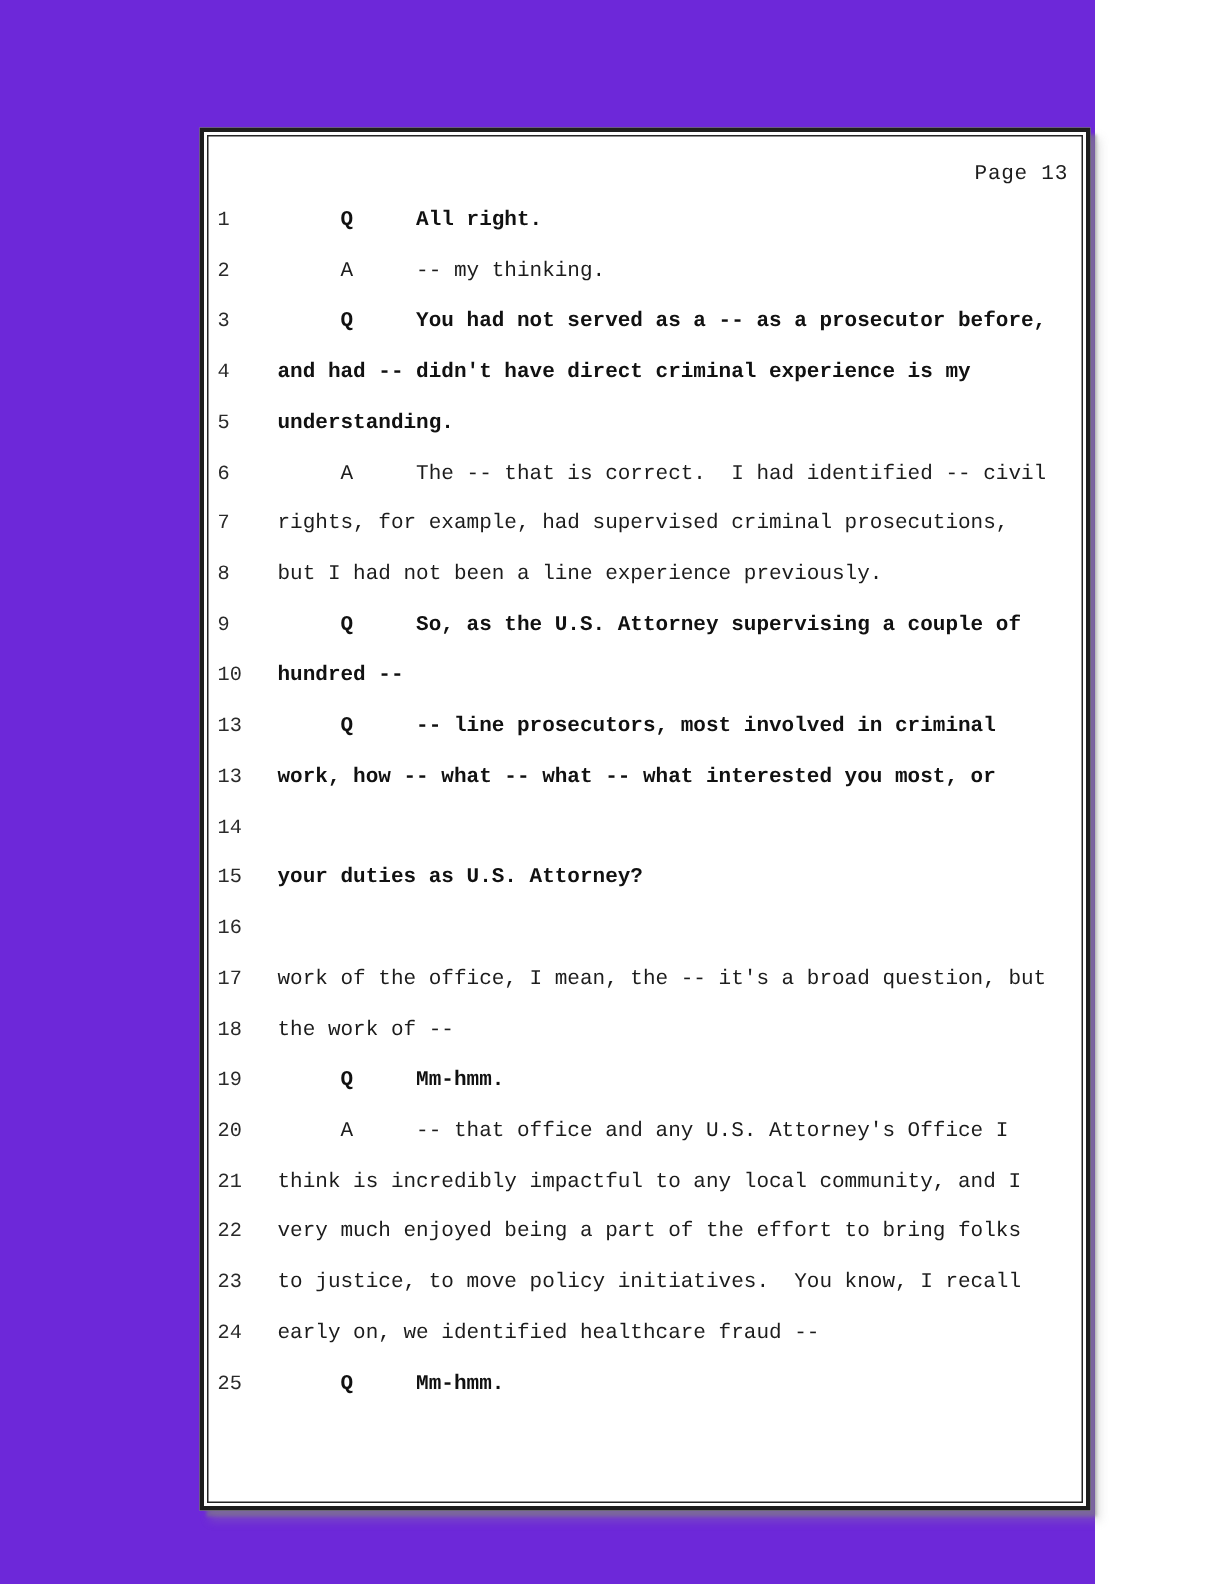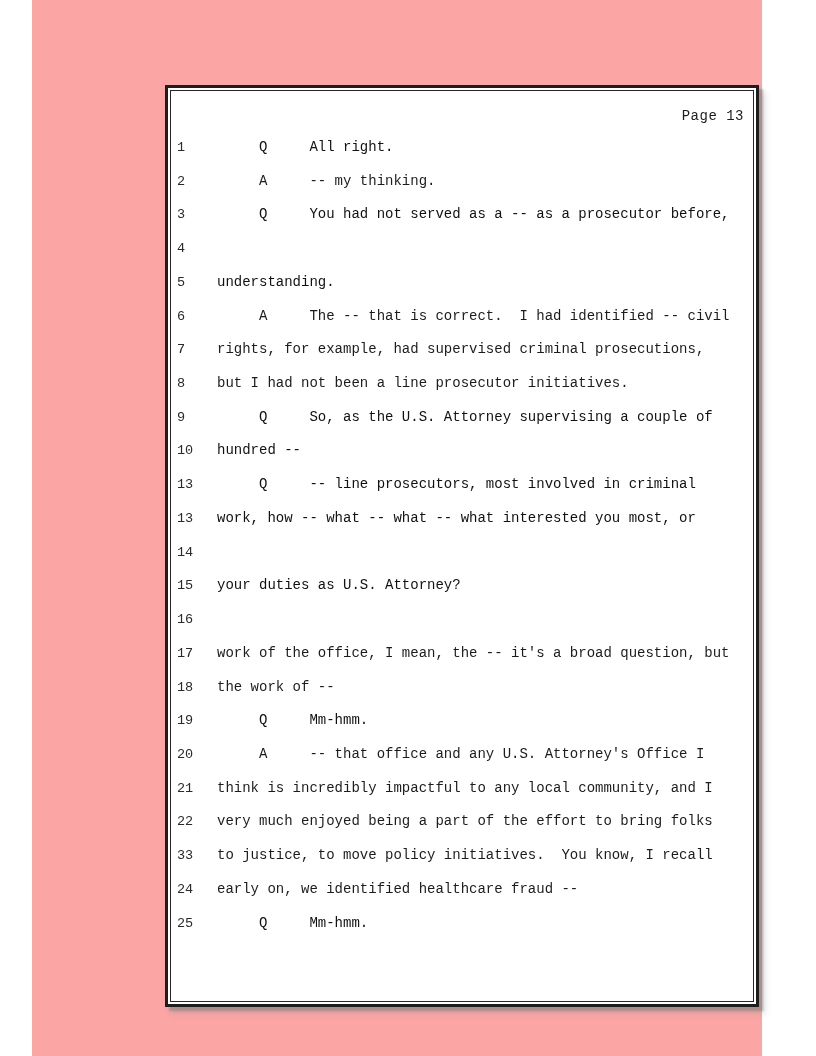--- a/index.html
+++ b/index.html
@@ -3,21 +3,21 @@
 <meta charset="utf-8">
 <style>
   * { margin: 0; padding: 0; box-sizing: border-box; }
   html, body {
     width: 816px; height: 1056px;
     background: #ffffff;
     font-family: "Liberation Mono", "DejaVu Sans Mono", monospace;
     color: #1c1c1c;
     overflow: hidden;
   }
-  .scan-page { position: relative; width: 730px; height: 1056px; background: #fca5a5; margin-left: 32px; }
+  .scan-page { position: relative; width: 730px; height: 1056px; background: #6d28d9; }
 
   .frame-outer {
     position: absolute;
     left: 133px; top: 85px;
     width: 594px; height: 922px;
     border: 3px solid #1e1e1e;
     background: #ffffff;
     box-shadow: 4px 4px 2px rgba(125,125,125,0.55), 6px 7px 6px rgba(150,150,150,0.30);
   }
   .frame-inner {
@@ -42,21 +42,21 @@
     line-height: 33.72px;
     font-size: 14px;
   }
   .num {
     flex: 0 0 46px;
     padding-left: 6px;
     font-size: 13.5px;
     color: #2a2a2a;
   }
   .text { white-space: pre; }
-  .text.bold { font-weight: normal; color: #111; text-align: center; }
+  .text.bold { font-weight: bold; color: #111; text-align: center; }
 </style>
 </head>
 <body>
 
 <div class="scan-page">
   <div class="frame-outer">
     <div class="frame-inner">
       <div class="page-header">Page 13</div>
       <div class="transcript">
           <div class="row">
@@ -66,36 +66,37 @@
           <div class="row">
             <span class="num">2</span>
             <span class="text">     A     -- my thinking.</span>
           </div>
           <div class="row">
             <span class="num">3</span>
             <span class="text bold">     Q     You had not served as a -- as a prosecutor before,</span>
           </div>
           <div class="row">
             <span class="num">4</span>
+            <span class="text bold">and had -- didn't have direct criminal experience is my</span>
           </div>
           <div class="row">
             <span class="num">5</span>
             <span class="text bold">understanding.</span>
           </div>
           <div class="row">
             <span class="num">6</span>
             <span class="text">     A     The -- that is correct.  I had identified -- civil</span>
           </div>
           <div class="row">
             <span class="num">7</span>
             <span class="text">rights, for example, had supervised criminal prosecutions,</span>
           </div>
           <div class="row">
             <span class="num">8</span>
-            <span class="text">but I had not been a line prosecutor initiatives.</span>
+            <span class="text">but I had not been a line experience previously.</span>
           </div>
           <div class="row">
             <span class="num">9</span>
             <span class="text bold">     Q     So, as the U.S. Attorney supervising a couple of</span>
           </div>
           <div class="row">
             <span class="num">10</span>
             <span class="text bold">hundred --</span>
           </div>
           <div class="row">
@@ -134,21 +135,21 @@
           </div>
           <div class="row">
             <span class="num">21</span>
             <span class="text">think is incredibly impactful to any local community, and I</span>
           </div>
           <div class="row">
             <span class="num">22</span>
             <span class="text">very much enjoyed being a part of the effort to bring folks</span>
           </div>
           <div class="row">
-            <span class="num">33</span>
+            <span class="num">23</span>
             <span class="text">to justice, to move policy initiatives.  You know, I recall</span>
           </div>
           <div class="row">
             <span class="num">24</span>
             <span class="text">early on, we identified healthcare fraud --</span>
           </div>
           <div class="row">
             <span class="num">25</span>
             <span class="text bold">     Q     Mm-hmm.</span>
           </div>

